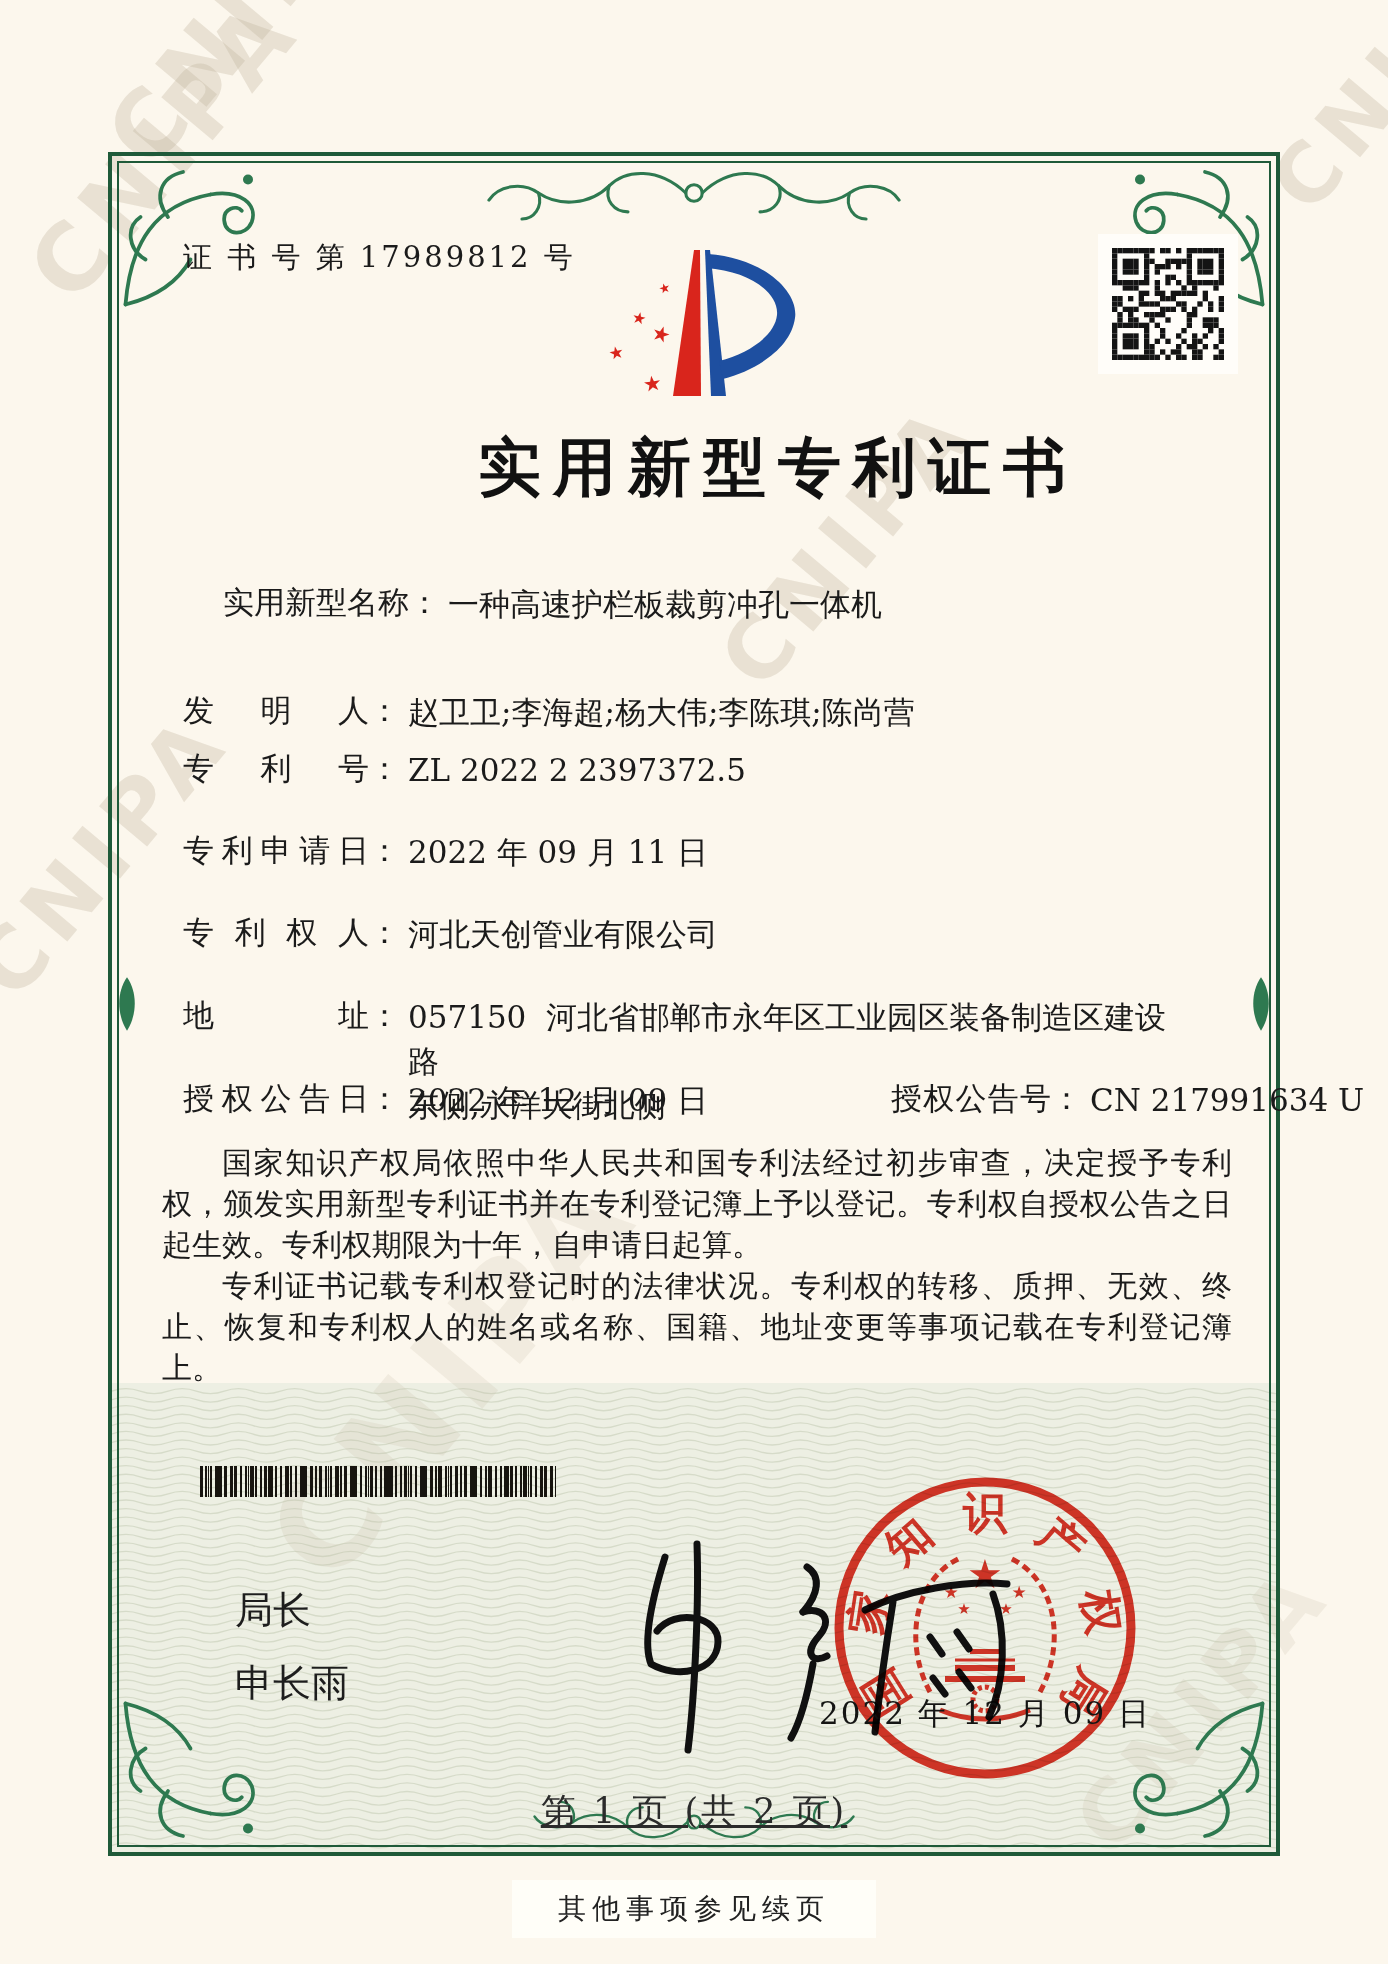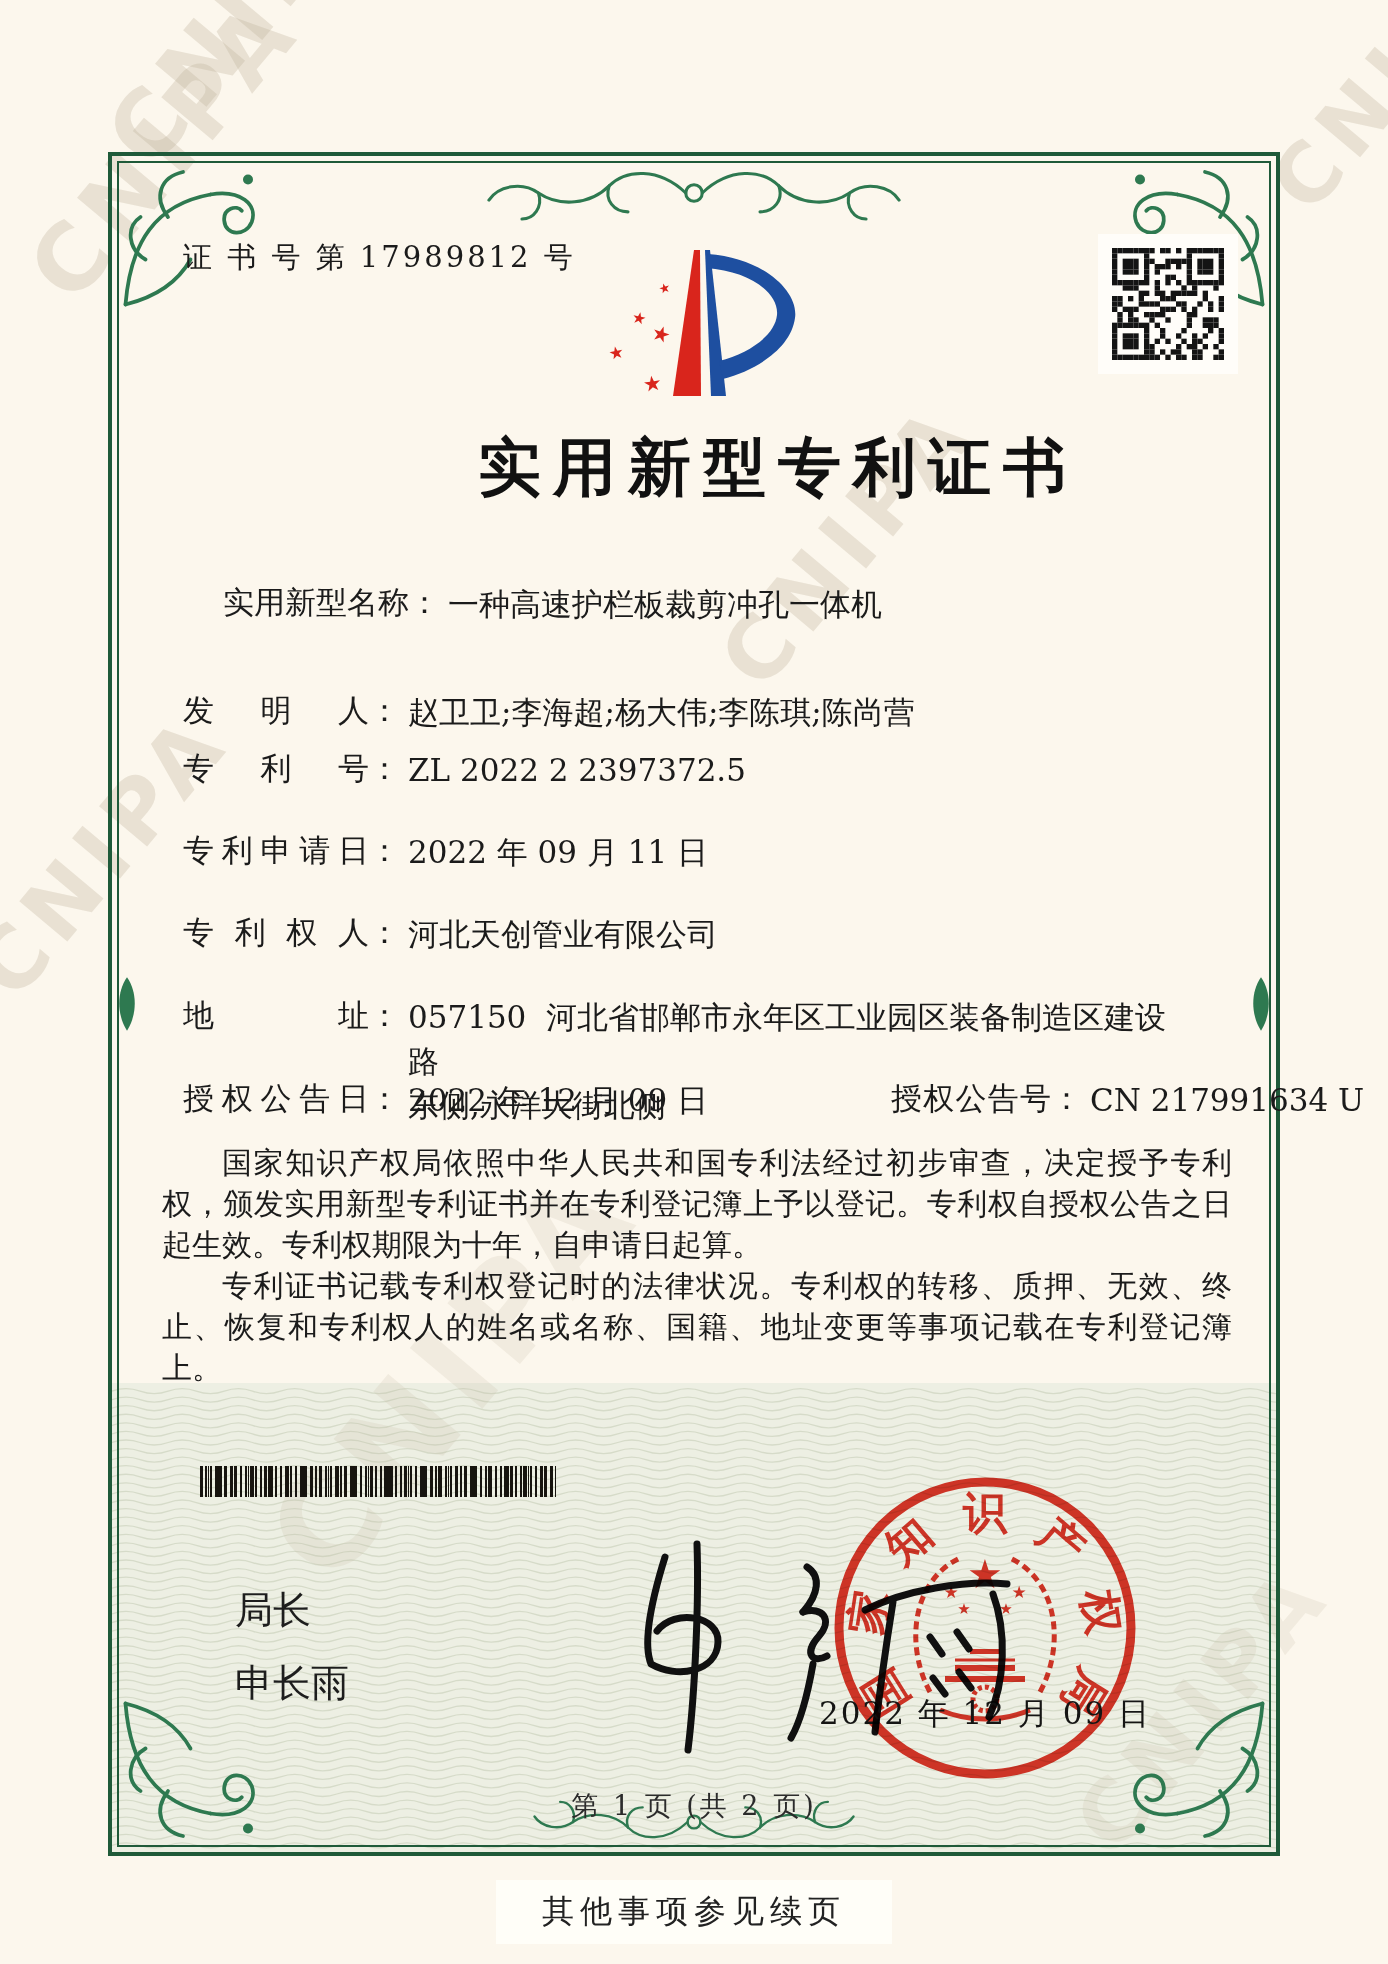--- a/index.html
+++ b/index.html
@@ -64,24 +64,24 @@
 
   .signature{position:absolute;left:545px;top:1532px;}
 
   .seal{position:absolute;left:818px;top:1452px;mix-blend-mode:multiply;}
   .seal-ch{font-size:44px;font-weight:700;fill:#dd372a;text-anchor:middle;
            dominant-baseline:middle;font-family:"DejaVu Serif",serif;}
   .seal-date{font-size:31px;letter-spacing:2px;fill:#161616;text-anchor:middle;
              font-family:"DejaVu Serif",serif;}
 
   .page-footer{position:absolute;left:108px;top:1788px;width:1172px;text-align:center;
-               font-size:27px;letter-spacing:3px;color:#2b2b2b;}
+               font-size:35px;letter-spacing:3px;color:#2b2b2b;text-decoration:underline;}
 
   .cont-wrap{position:absolute;left:0;top:1880px;width:1388px;display:flex;justify-content:center;}
-  .cont-box{background:#fffef8;padding:10px 46px;font-size:32px;letter-spacing:6px;color:#222;}
+  .cont-box{background:#fffef8;padding:10px 46px;font-size:28px;letter-spacing:6px;color:#222;}
 </style>
 </head>
 <body>
 
 <div class="page">
 
   <div class="guilloche">
     <svg id="waves" viewBox="0 0 1160 466" preserveAspectRatio="none">
         <path d="M0 8 q14 -5 28 0 t28 0 q14 -5 28 0 t28 0 q14 -5 28 0 t28 0 q14 -5 28 0 t28 0 q14 -5 28 0 t28 0 q14 -5 28 0 t28 0 q14 -5 28 0 t28 0 q14 -5 28 0 t28 0 q14 -5 28 0 t28 0 q14 -5 28 0 t28 0 q14 -5 28 0 t28 0 q14 -5 28 0 t28 0 q14 -5 28 0 t28 0 q14 -5 28 0 t28 0 q14 -5 28 0 t28 0 q14 -5 28 0 t28 0 q14 -5 28 0 t28 0 q14 -5 28 0 t28 0 q14 -5 28 0 t28 0 q14 -5 28 0 t28 0 q14 -5 28 0 t28 0 q14 -5 28 0 t28 0" fill="none" stroke="#d6dbc9" stroke-width="1.3"></path>
         <path d="M0 16.5 q14 -5 28 0 t28 0 q14 -5 28 0 t28 0 q14 -5 28 0 t28 0 q14 -5 28 0 t28 0 q14 -5 28 0 t28 0 q14 -5 28 0 t28 0 q14 -5 28 0 t28 0 q14 -5 28 0 t28 0 q14 -5 28 0 t28 0 q14 -5 28 0 t28 0 q14 -5 28 0 t28 0 q14 -5 28 0 t28 0 q14 -5 28 0 t28 0 q14 -5 28 0 t28 0 q14 -5 28 0 t28 0 q14 -5 28 0 t28 0 q14 -5 28 0 t28 0 q14 -5 28 0 t28 0 q14 -5 28 0 t28 0 q14 -5 28 0 t28 0 q14 -5 28 0 t28 0 q14 -5 28 0 t28 0" fill="none" stroke="#d6dbc9" stroke-width="1.3"></path>

